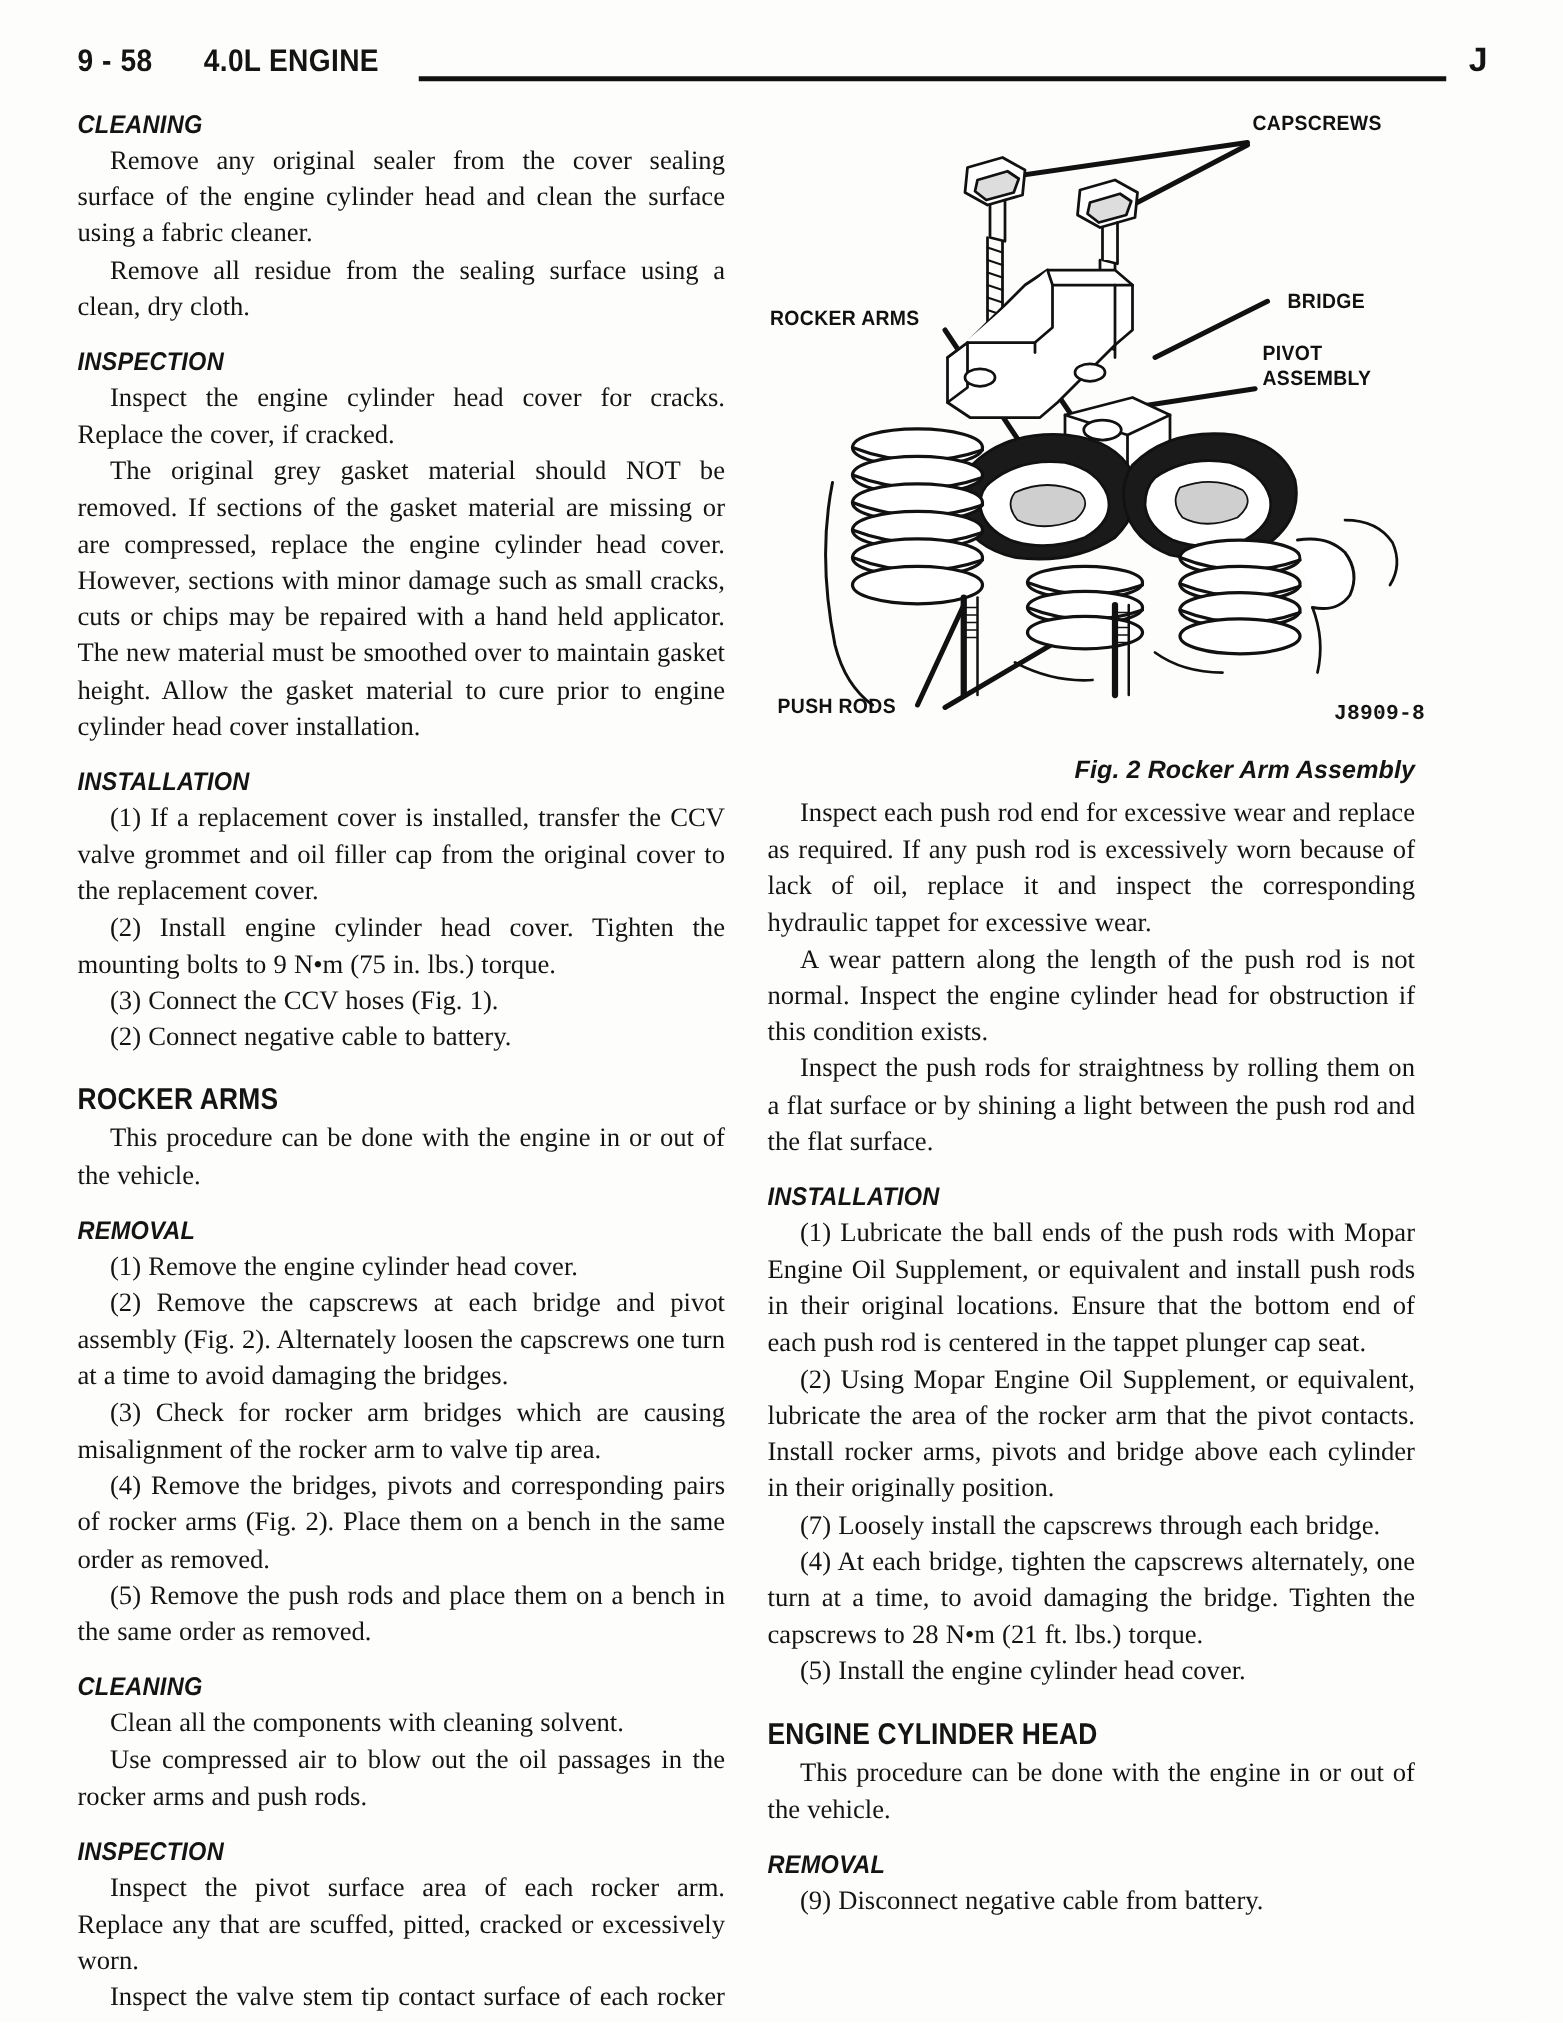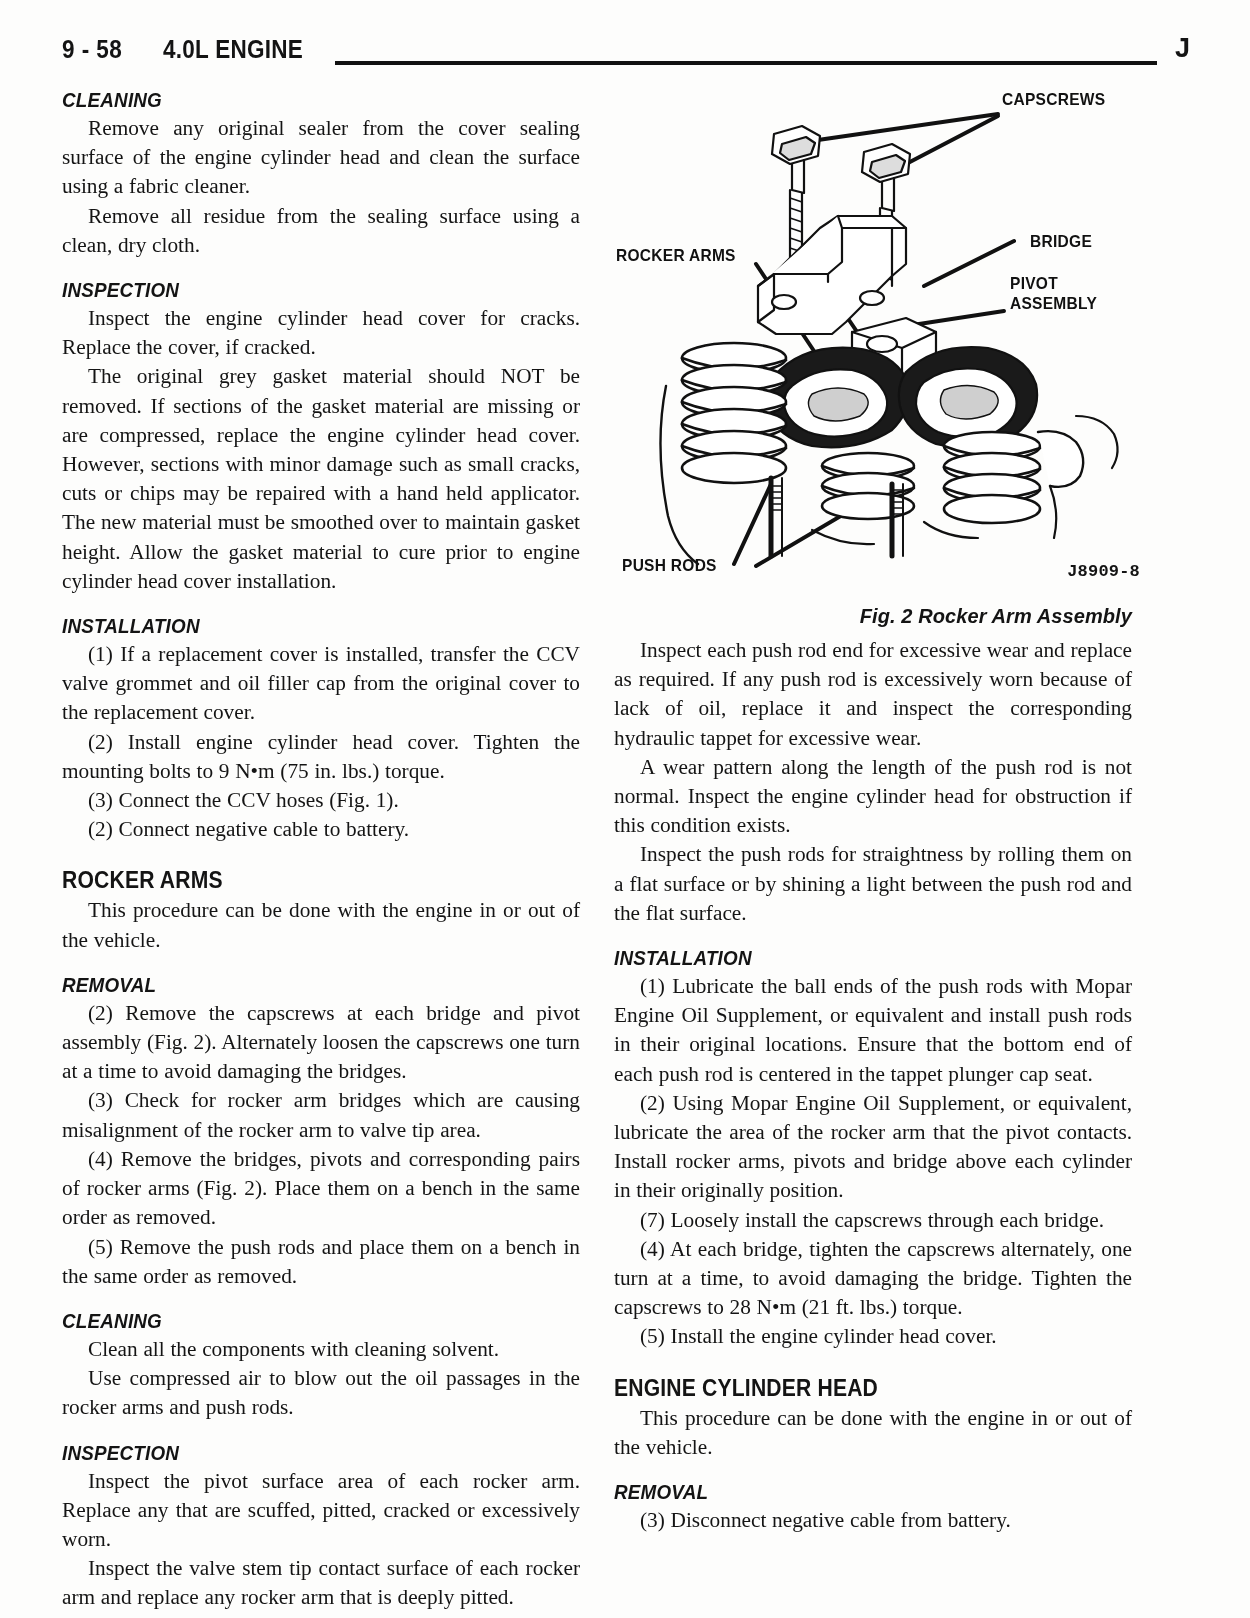--- a/index.html
+++ b/index.html
@@ -169,20 +169,21 @@
       <p class="body">Inspect the engine cylinder head cover for cracks. Replace the cover, if cracked.</p>
       <p class="body">The original grey gasket material should NOT be removed. If sections of the gasket material are missing or are compressed, replace the engine cylinder head cover. However, sections with minor damage such as small cracks, cuts or chips may be repaired with a hand held applicator. The new material must be smoothed over to maintain gasket height. Allow the gasket material to cure prior to engine cylinder head cover installation.</p>
       <h2 class="sec">INSTALLATION</h2>
       <p class="body">(1) If a replacement cover is installed, transfer the CCV valve grommet and oil filler cap from the original cover to the replacement cover.</p>
       <p class="body">(2) Install engine cylinder head cover. Tighten the mounting bolts to 9 N•m (75 in. lbs.) torque.</p>
       <p class="body">(3) Connect the CCV hoses (Fig. 1).</p>
       <p class="body">(2) Connect negative cable to battery.</p>
       <h1 class="major">ROCKER ARMS</h1>
       <p class="body">This procedure can be done with the engine in or out of the vehicle.</p>
       <h2 class="sec">REMOVAL</h2>
+      <p class="body">(1) Remove the engine cylinder head cover.</p>
       <p class="body">(2) Remove the capscrews at each bridge and pivot assembly (Fig. 2). Alternately loosen the capscrews one turn at a time to avoid damaging the bridges.</p>
       <p class="body">(3) Check for rocker arm bridges which are causing misalignment of the rocker arm to valve tip area.</p>
       <p class="body">(4) Remove the bridges, pivots and corresponding pairs of rocker arms (Fig. 2). Place them on a bench in the same order as removed.</p>
       <p class="body">(5) Remove the push rods and place them on a bench in the same order as removed.</p>
       <h2 class="sec">CLEANING</h2>
       <p class="body">Clean all the components with cleaning solvent.</p>
       <p class="body">Use compressed air to blow out the oil passages in the rocker arms and push rods.</p>
       <h2 class="sec">INSPECTION</h2>
       <p class="body">Inspect the pivot surface area of each rocker arm. Replace any that are scuffed, pitted, cracked or excessively worn.</p>
       <p class="body">Inspect the valve stem tip contact surface of each rocker arm and replace any rocker arm that is deeply pitted.</p>
@@ -321,16 +322,16 @@
       <p class="body">Inspect the push rods for straightness by rolling them on a flat surface or by shining a light between the push rod and the flat surface.</p>
       <h2 class="sec">INSTALLATION</h2>
       <p class="body">(1) Lubricate the ball ends of the push rods with Mopar Engine Oil Supplement, or equivalent and install push rods in their original locations. Ensure that the bottom end of each push rod is centered in the tappet plunger cap seat.</p>
       <p class="body">(2) Using Mopar Engine Oil Supplement, or equivalent, lubricate the area of the rocker arm that the pivot contacts. Install rocker arms, pivots and bridge above each cylinder in their originally position.</p>
       <p class="body">(7) Loosely install the capscrews through each bridge.</p>
       <p class="body">(4) At each bridge, tighten the capscrews alternately, one turn at a time, to avoid damaging the bridge. Tighten the capscrews to 28 N•m (21 ft. lbs.) torque.</p>
       <p class="body">(5) Install the engine cylinder head cover.</p>
       <h1 class="major">ENGINE CYLINDER HEAD</h1>
       <p class="body">This procedure can be done with the engine in or out of the vehicle.</p>
       <h2 class="sec">REMOVAL</h2>
-      <p class="body">(3) Disconnect negative cable from battery.</p>
+      <p class="body">(9) Disconnect negative cable from battery.</p>
     </div>
 
 </div>
 
 </body></html>

